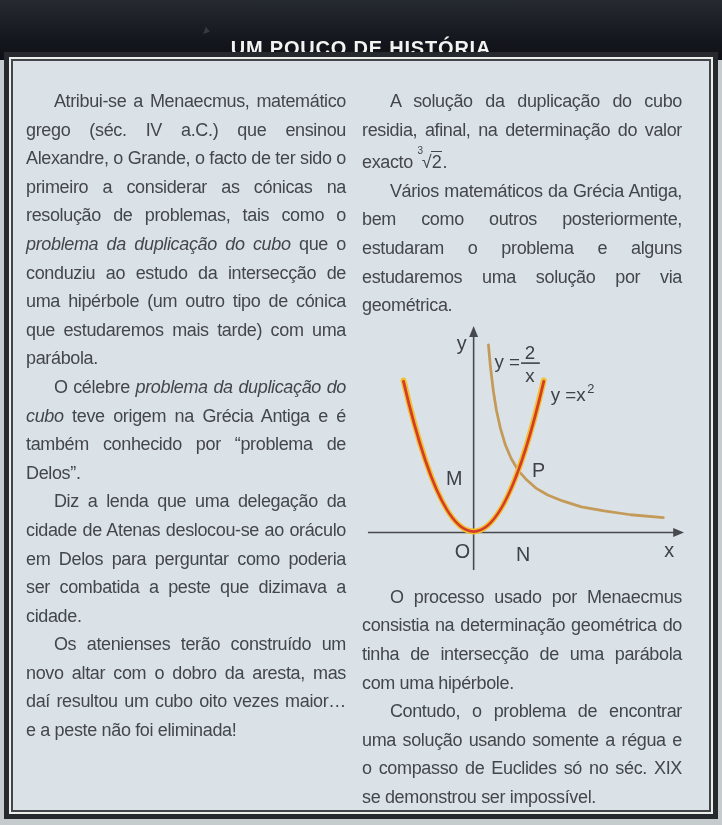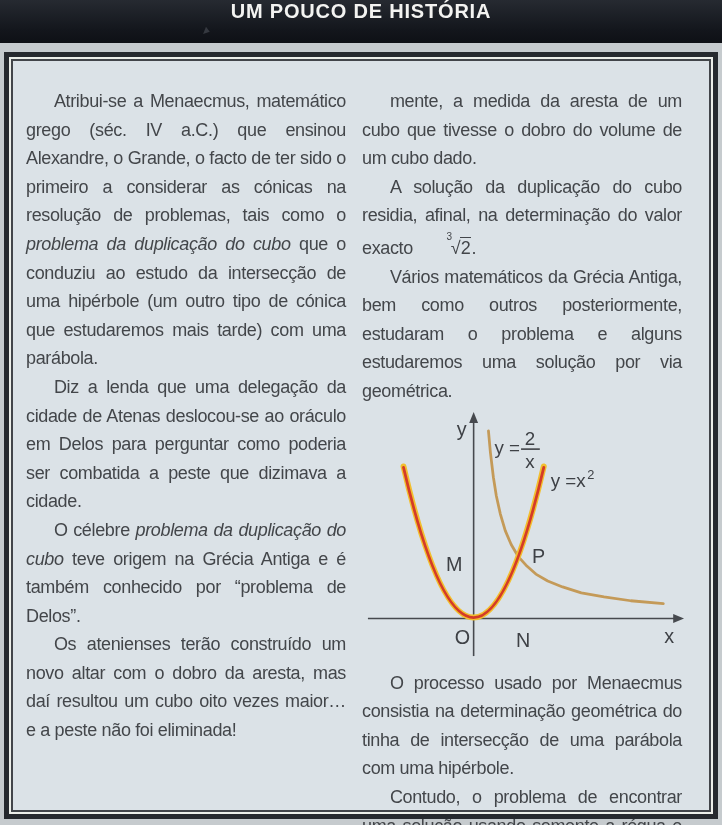--- a/index.html
+++ b/index.html
@@ -3,23 +3,23 @@
 <meta charset="utf-8">
 <style>
   html,body{margin:0;padding:0;}
   body{
     width:722px;height:825px;position:relative;overflow:hidden;
     background:#c6cbce;
     font-family:"Liberation Sans",sans-serif;
   }
   
   .banner{
-    position:absolute;top:0;left:0;width:722px;height:43px;
+    position:absolute;top:0;left:0;width:722px;height:60px;
     background:linear-gradient(#262a31,#13161c 70%,#0e1015);
-    display:flex;align-items:flex-start;justify-content:center;
+    display:flex;align-items:flex-end;justify-content:center;
   }
   .banner-title{
     color:#f3f3f1;font-weight:bold;font-size:20px;letter-spacing:.8px;
   }
   .banner-mark{
     position:absolute;left:202px;top:27px;width:0;height:0;
     border-left:5px solid transparent;border-right:2px solid transparent;
     border-bottom:6px solid #3c4046;transform:rotate(-18deg);opacity:.85;
   }
   
@@ -33,21 +33,21 @@
   }
   .cols{display:flex;gap:16px;}
   .col{flex:1 1 0;min-width:0;}
   .col p{
     margin:0;text-indent:1.55em;text-align:justify;
     font-size:18px;line-height:28.6px;letter-spacing:-0.35px;
     color:#43464a;
   }
   .col p em{font-style:italic;}
   
-  .croot{white-space:nowrap;margin-left:29px;}
+  .croot{white-space:nowrap;}
   .croot sup{font-size:10px;position:relative;top:-7px;margin-right:-1px;}
   .croot .rsign{letter-spacing:-1px;}
   .croot .rbar{border-top:1.6px solid #43464a;padding:0 1px;}
   
   .graph-wrap{margin:6px 0 2px 0;}
   .graph-wrap svg{display:block;}
   svg text{font-family:"Liberation Sans",sans-serif;fill:#3e4146;}
 </style>
 </head>
 <body>
@@ -57,28 +57,27 @@
   <div class="banner">
     <span class="banner-mark"></span>
     <span class="banner-title">UM POUCO DE HISTÓRIA</span>
   </div>
 
   <div class="panel">
     <div class="cols">
 
       <div class="col">
         <p><span>Atribui-se a Menaecmus, matemático grego (séc. IV a.C.) que ensinou Alexandre, o Grande, o facto de ter sido o primeiro a considerar as cónicas na resolução de problemas, tais como o </span><em>problema da duplicação do cubo</em><span> que o conduziu ao estudo da intersecção de uma hipérbole (um outro tipo de cónica que estudaremos mais tarde) com uma parábola.</span></p>
+        <p><span>O célebre </span><em>problema da duplicação do cubo</em><span> teve origem na Grécia Antiga e é também conhecido por “problema de Delos”.</span></p>
         <p><span>Diz a lenda que uma delegação da cidade de Atenas deslocou-se ao oráculo em Delos para perguntar como poderia ser combatida a peste que dizimava a cidade.</span></p>
-        <p><span>O célebre </span><em>problema da duplicação do cubo</em><span> teve origem na Grécia Antiga e é também conhecido por “problema de Delos”.</span></p>
         <p><span>Os atenienses terão construído um novo altar com o dobro da aresta, mas daí resultou um cubo oito vezes maior… e a peste não foi eliminada!</span></p>
 
       </div>
 
       <div class="col">
-        <p><span>mente, a medida da aresta de um cubo que tivesse o dobro do volume de um cubo dado.</span></p>
         <p><span>A solução da duplicação do cubo residia, afinal, na determinação do valor exacto </span><span class="croot"><sup>3</sup><span class="rsign">√</span><span class="rbar">2</span></span><span>.</span></p>
         <p><span>Vários matemáticos da Grécia Antiga, bem como outros posteriormente, estudaram o problema e alguns estudaremos uma solução por via geométrica.</span></p>
 
         <div class="graph-wrap">
           <svg width="326" height="255" viewBox="0 0 330 258">
 
             <line x1="6" y1="209" x2="318" y2="209" stroke="#46494e" stroke-width="1.6"></line>
             <path d="M326,209 L315,204.5 L315,213.5 Z" fill="#46494e"></path>
             <line x1="113" y1="7" x2="113" y2="247" stroke="#46494e" stroke-width="1.6"></line>
             <path d="M113,0 L108.5,11 L117.5,11 Z" fill="#46494e"></path>

